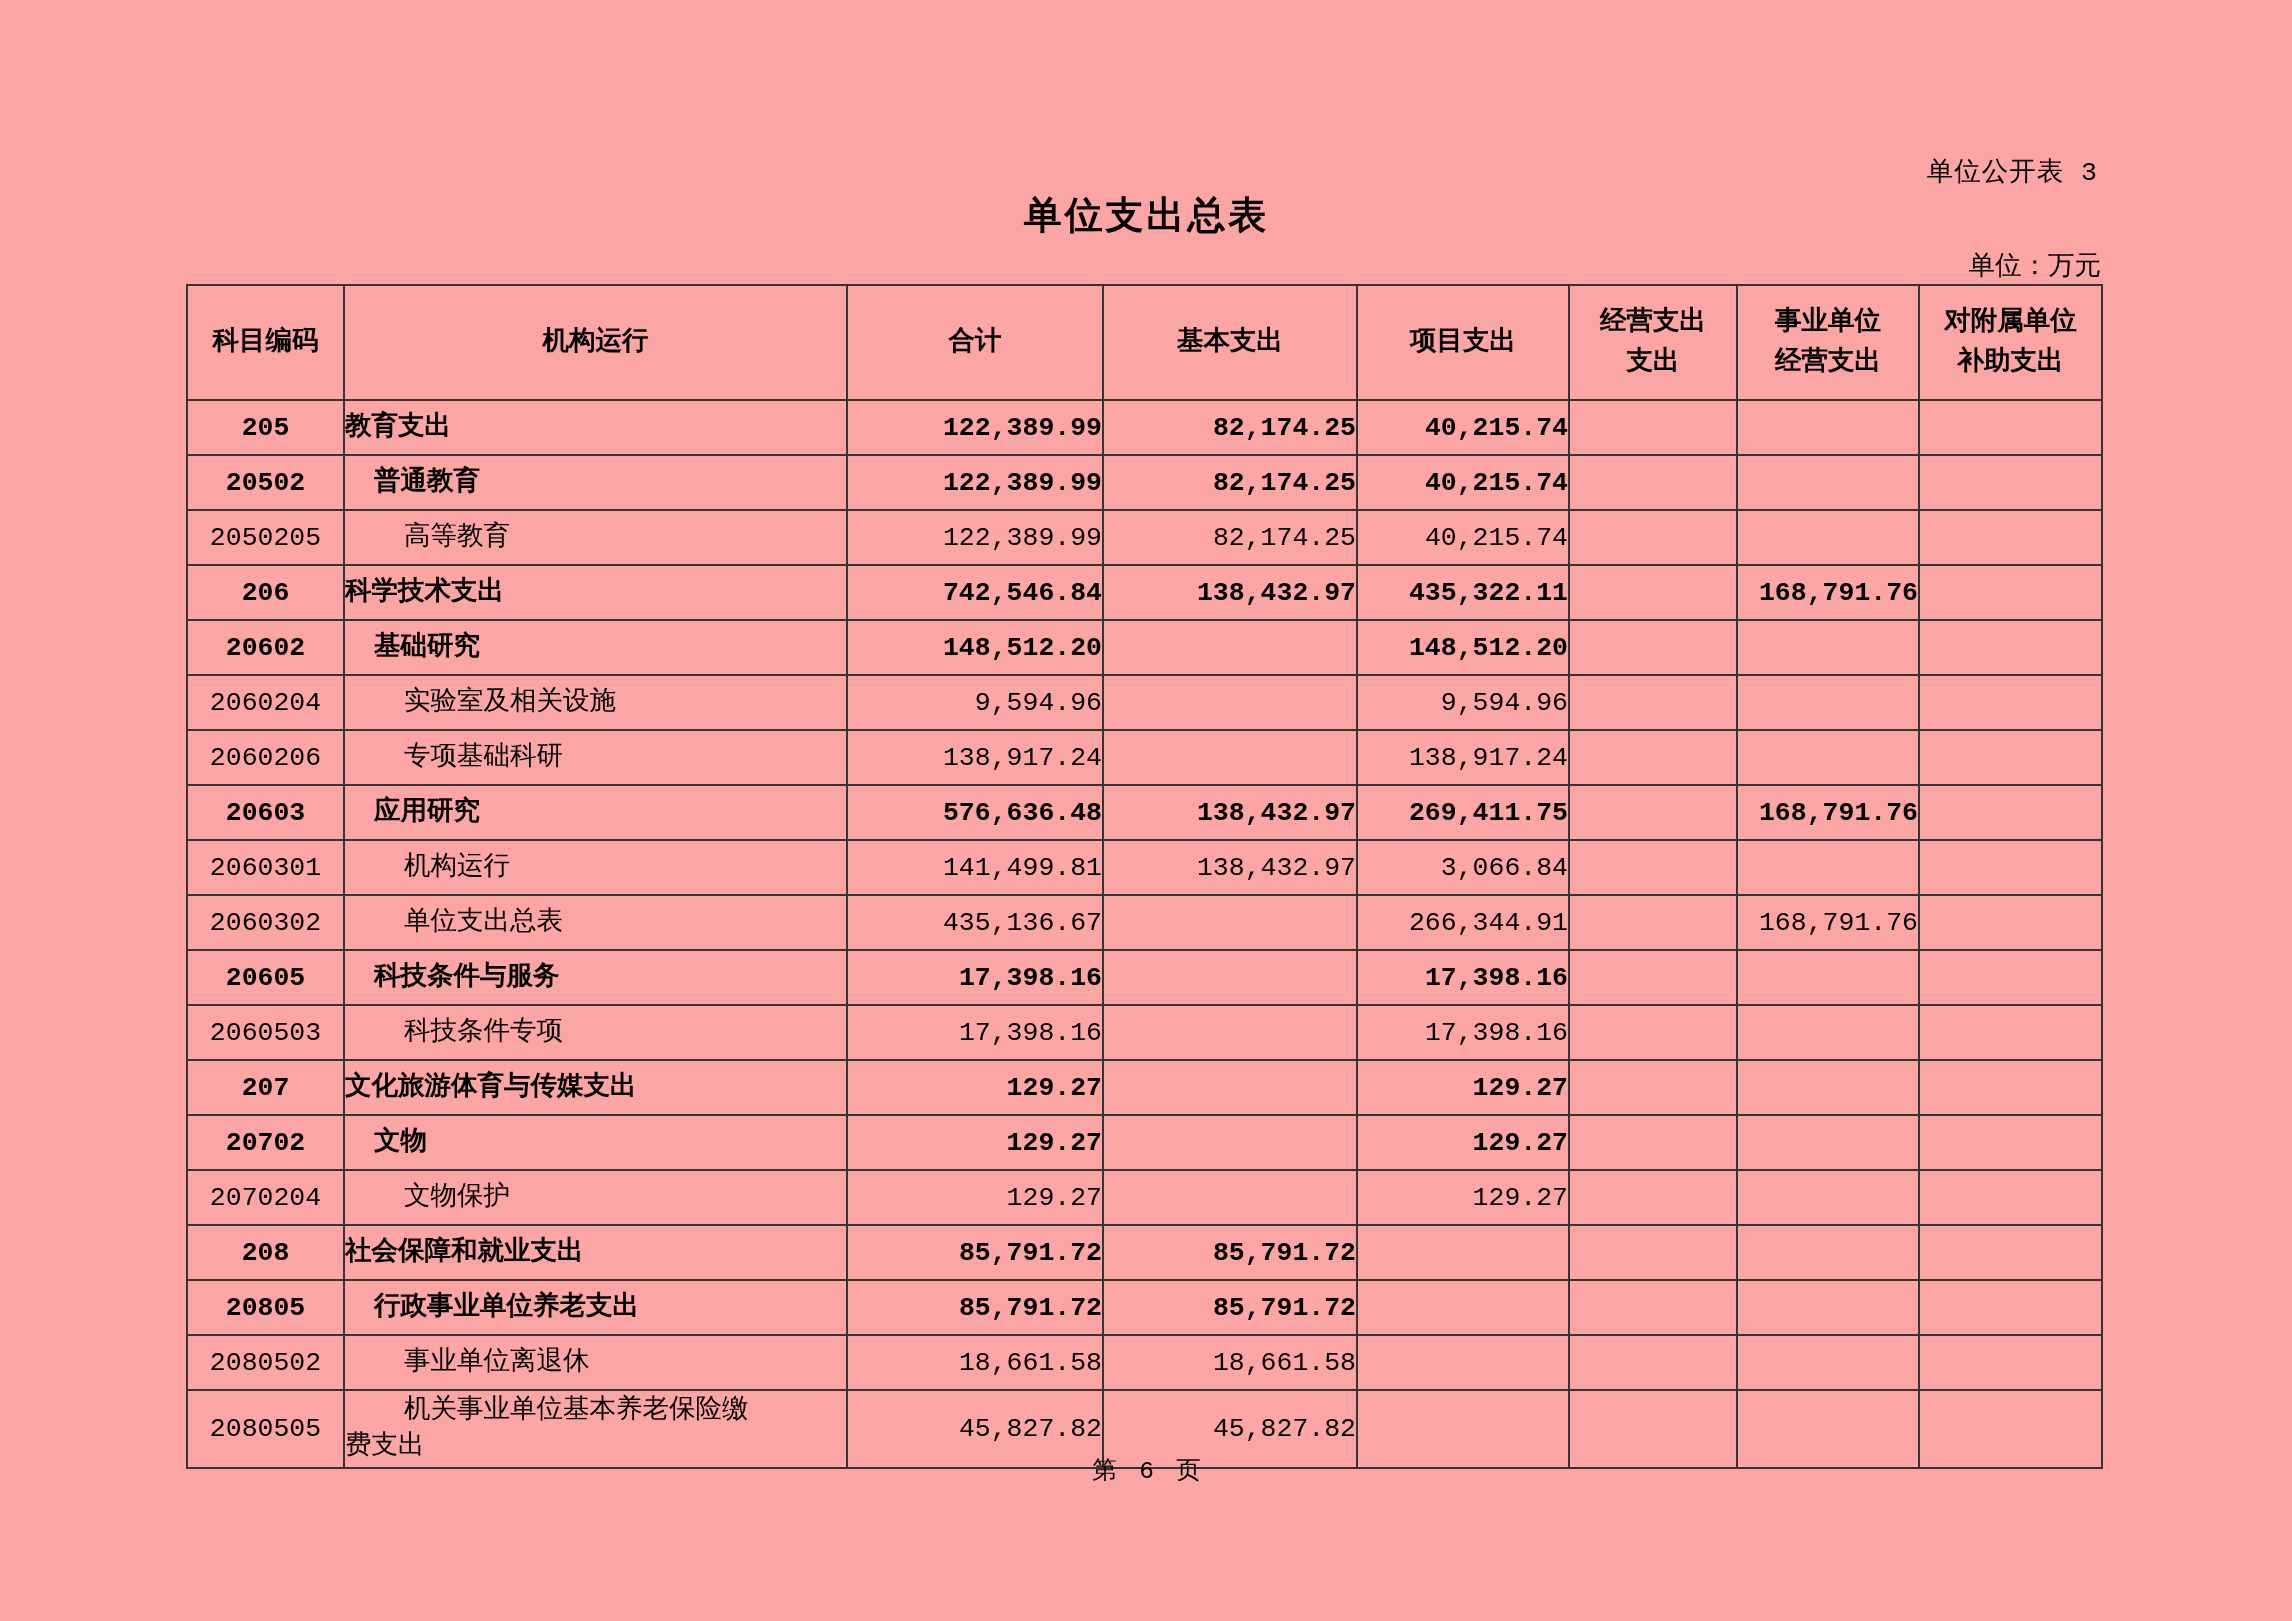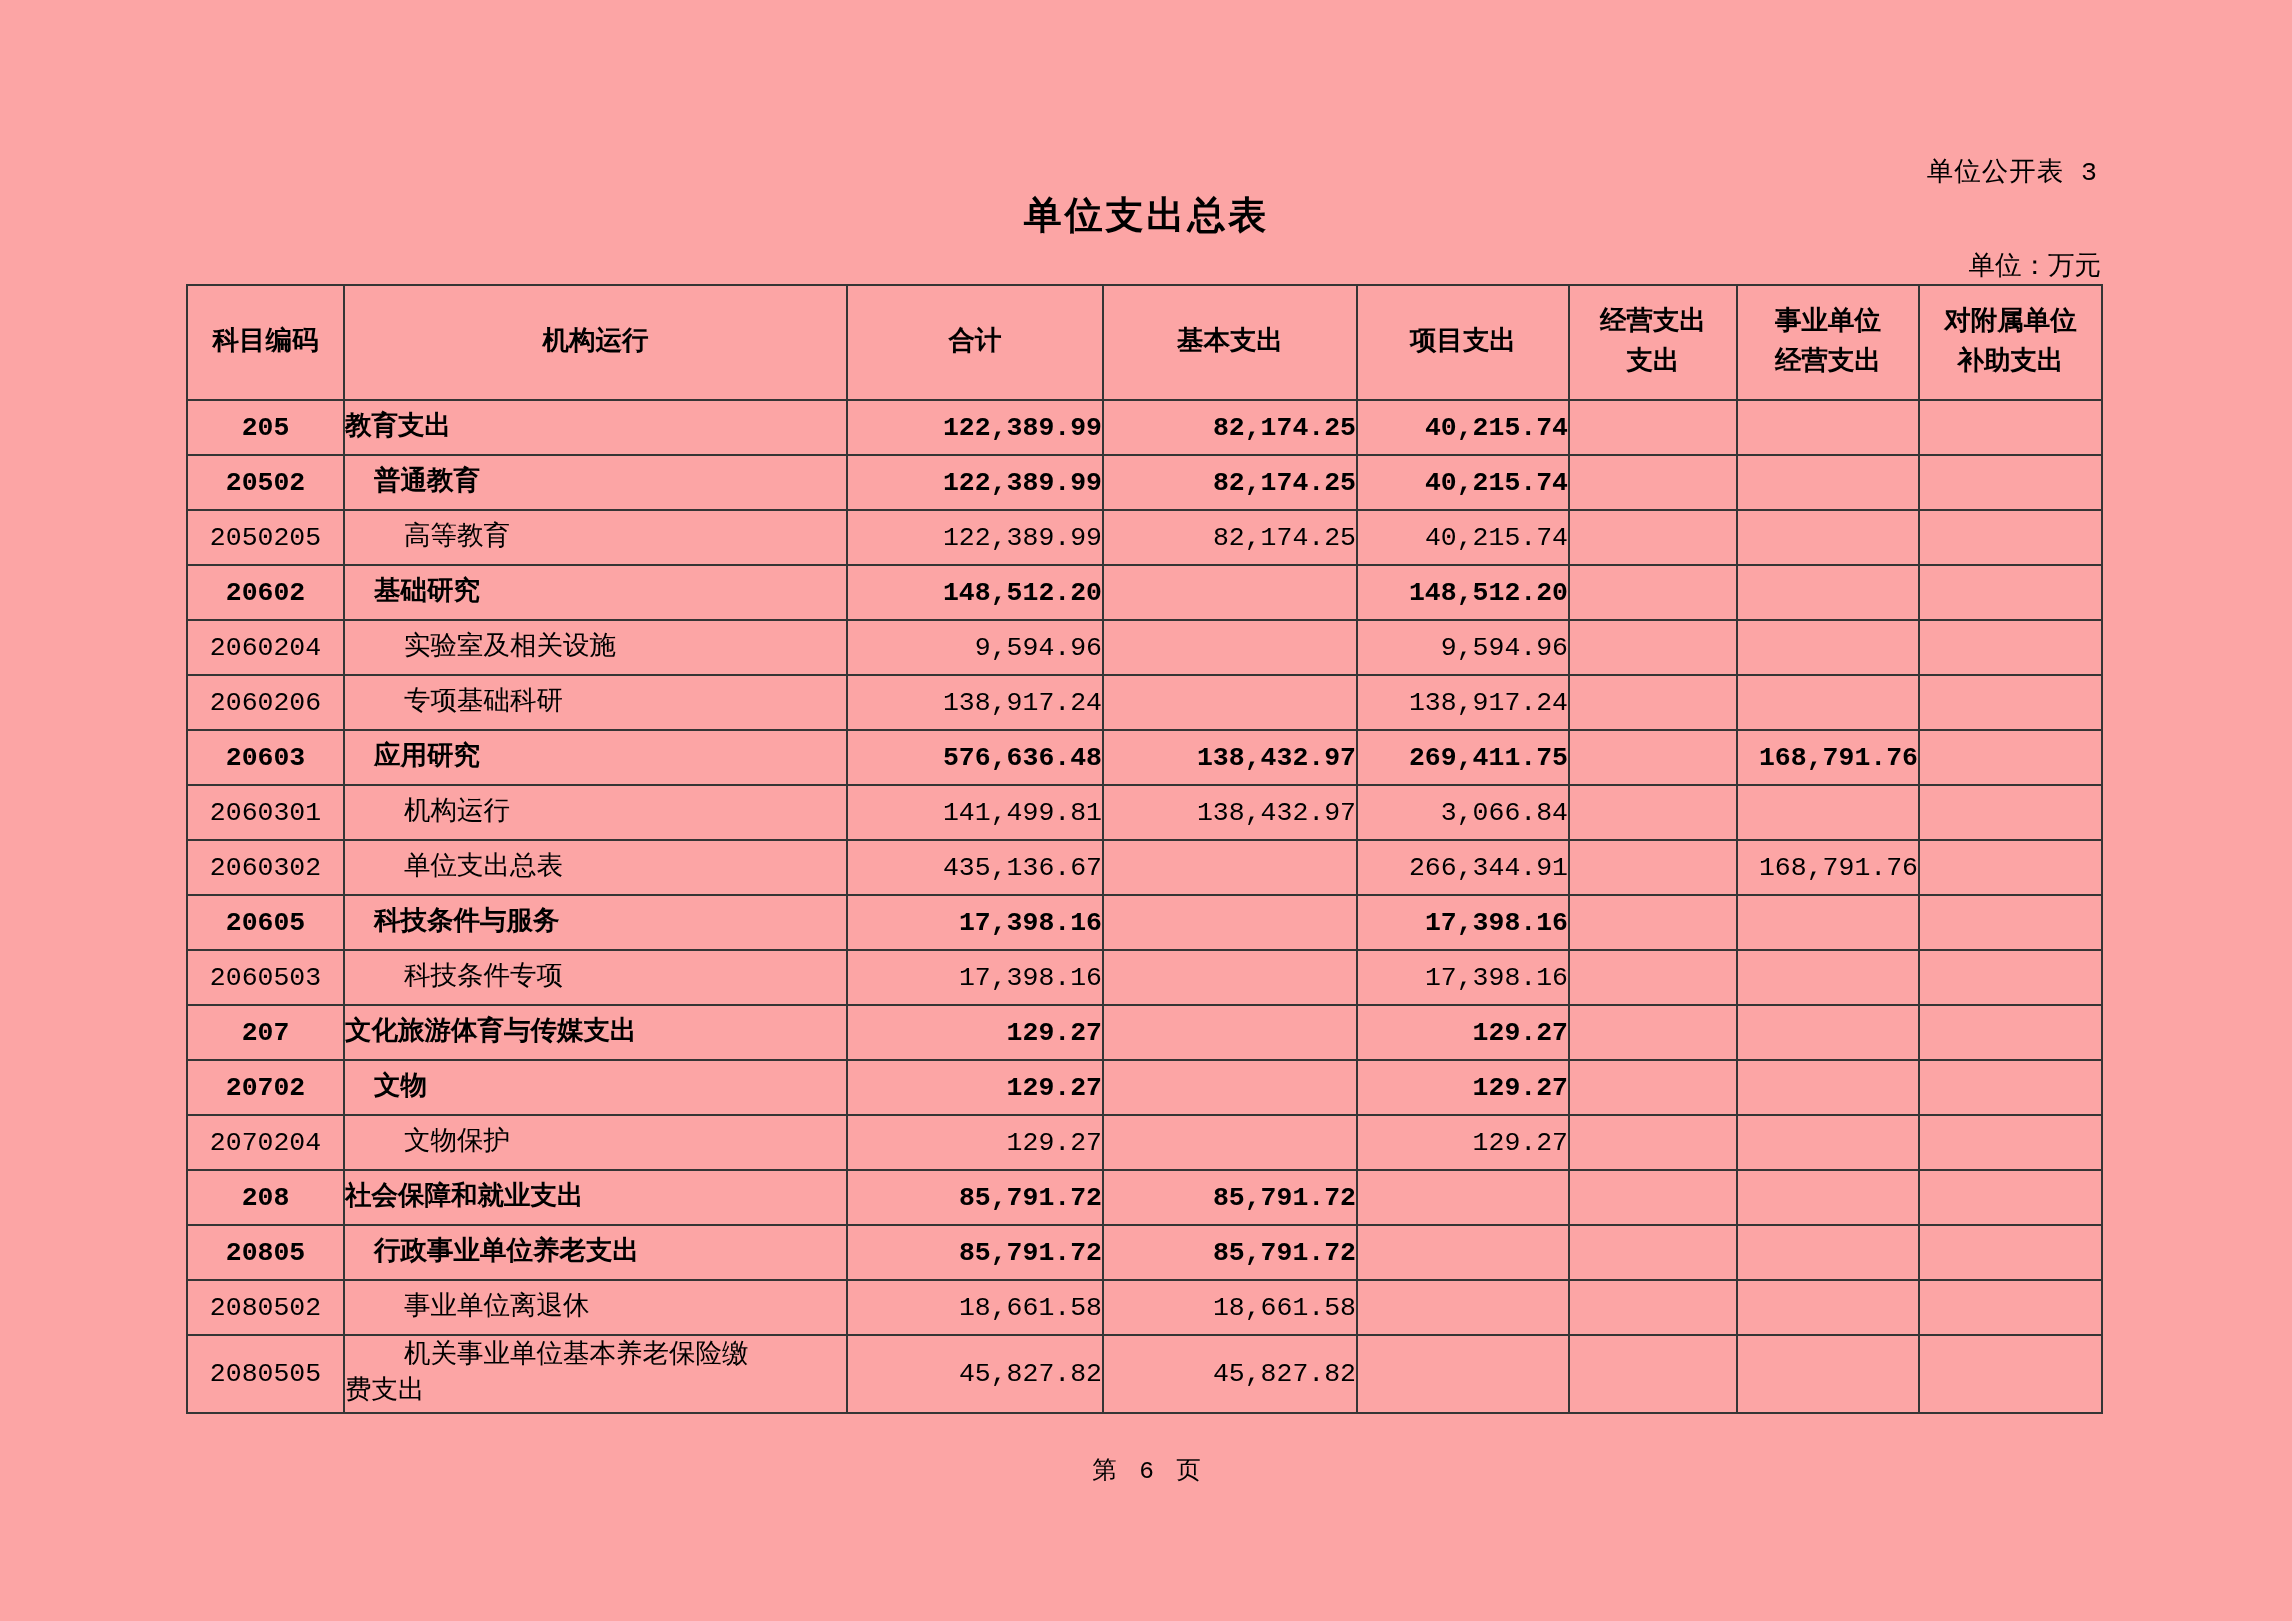--- a/index.html
+++ b/index.html
@@ -125,20 +125,30 @@
         <tr class="lvl3">
           <td class="td-code">2050205</td>
           <td class="td-name">高等教育</td>
           <td class="td-num">122,389.99</td>
           <td class="td-num">82,174.25</td>
           <td class="td-num">40,215.74</td>
           <td class="td-num"></td>
           <td class="td-num"></td>
           <td class="td-num"></td>
         </tr>
+        <tr class="lvl1 bold">
+          <td class="td-code">206</td>
+          <td class="td-name">科学技术支出</td>
+          <td class="td-num">742,546.84</td>
+          <td class="td-num">138,432.97</td>
+          <td class="td-num">435,322.11</td>
+          <td class="td-num"></td>
+          <td class="td-num">168,791.76</td>
+          <td class="td-num"></td>
+        </tr>
         <tr class="lvl2 bold">
           <td class="td-code">20602</td>
           <td class="td-name">基础研究</td>
           <td class="td-num">148,512.20</td>
           <td class="td-num"></td>
           <td class="td-num">148,512.20</td>
           <td class="td-num"></td>
           <td class="td-num"></td>
           <td class="td-num"></td>
         </tr>

